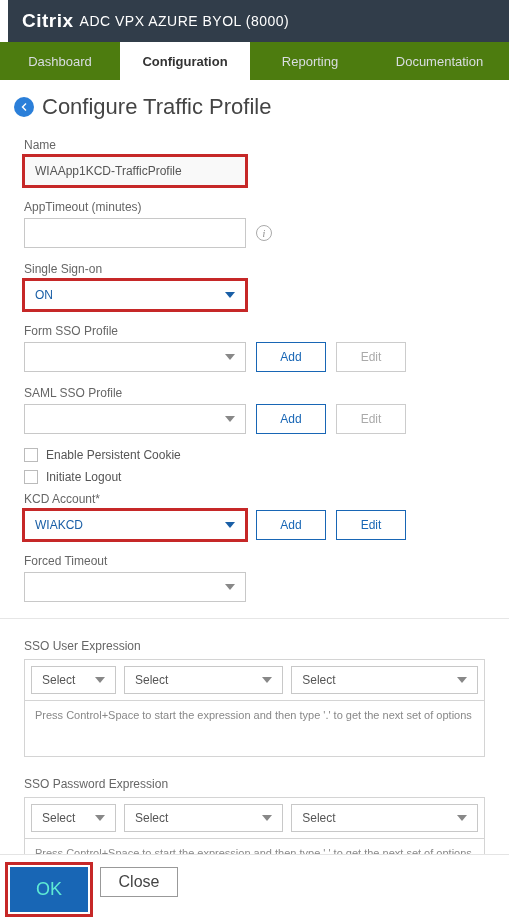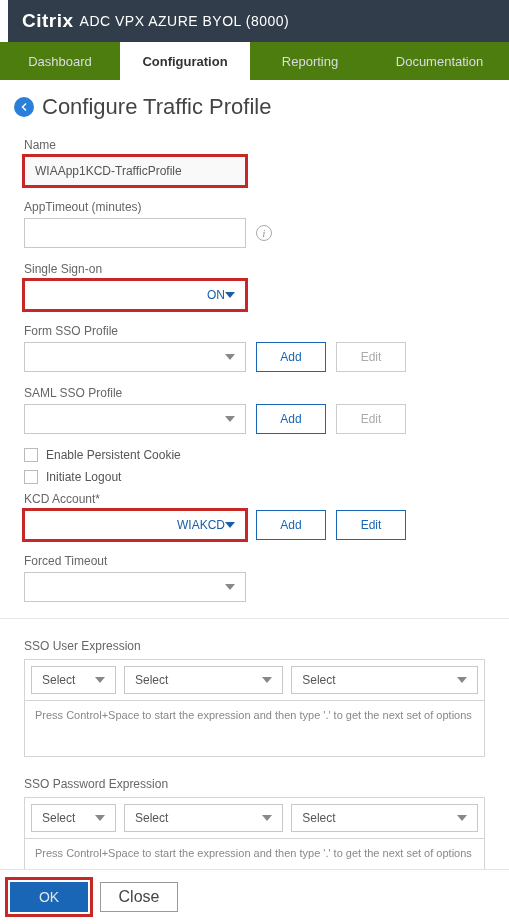--- a/index.html
+++ b/index.html
@@ -18,40 +18,40 @@
   .back-btn { width: 20px; height: 20px; border-radius: 50%; background: #1a73e8; background:#2b7fd9; display: flex; align-items: center; justify-content: center; cursor: pointer; }
   .back-btn svg { width: 12px; height: 12px; fill: #fff; }
   .page-title { font-size: 22px; font-weight: 400; color: #444; }
   .form { padding: 0 24px; color: #555; font-size: 12px; }
   .label { font-size: 12px; color: #666; margin-bottom: 4px; }
   .field { margin-bottom: 14px; }
   .text-input { width: 222px; height: 30px; border: 1px solid #c8c8c8; padding: 0 10px; font-size: 12px; color: #555; background: #f9f9f9; }
   .text-input.white { background:#fff }
   .highlight { outline: 3px solid #c62828; outline-offset: -1px; }
   .row { display: flex; align-items: center; gap: 10px; }
-  .select { width: 222px; height: 30px; border: 1px solid #c8c8c8; background: #fff; padding: 0 10px; font-size: 12px; color: #555; display: flex; align-items: center; justify-content: flex-end; cursor: pointer; }
+  .select { width: 222px; height: 30px; border: 1px solid #c8c8c8; background: #fff; padding: 0 10px; font-size: 12px; color: #555; display: flex; align-items: center; justify-content: space-between; cursor: pointer; }
   .select.blue-text { color:#1a5fa6; }
   .chevron { width: 0; height: 0; border-left: 5px solid transparent; border-right: 5px solid transparent; border-top: 6px solid #888; }
   .chevron.blue { border-top-color:#1a5fa6 }
   .btn { height: 30px; border: 1px solid #1866b5; color: #1866b5; background: #fff; font-size: 12px; padding: 0 10px; cursor: pointer; min-width: 70px; }
   .btn.disabled { border-color: #ccc; color: #aaa; cursor: default; }
   .checkbox-row { display: flex; align-items: center; gap: 8px; margin-bottom: 8px; font-size: 12px; color:#555;}
   .checkbox { width: 14px; height: 14px; border: 1px solid #bbb; background:#fff; }
   .info-icon { width: 16px; height: 16px; border: 1px solid #aaa; border-radius: 50%; display:flex; align-items:center; justify-content:center; color:#888; font-size:10px; font-style: italic; font-family: serif;}
   .expr-section { margin-top: 20px; }
   .expr-label { font-size: 12px; color:#666; margin-bottom: 6px; }
   .expr-selects { display:flex; gap:8px; border:1px solid #d4d4d4; padding:6px; }
   .expr-select { border:1px solid #c8c8c8; height:28px; display:flex; align-items:center; justify-content:space-between; padding:0 10px; font-size:12px; color:#555; cursor:pointer; background:#fff; }
   .expr-select:nth-child(1){ width:85px }
   .expr-select:nth-child(2){ flex:1 }
   .expr-select:nth-child(3){ flex:1.2 }
   .expr-hint { border:1px solid #d4d4d4; border-top:none; padding:8px 10px; font-size:11px; color:#888; height:56px; }
   .divider { border-top:1px solid #e6e6e6; margin: 16px -24px 0 -24px; }
   .footer { position: absolute; left:0; bottom:0; width:509px; border-top:1px solid #e4e4e4; padding:12px 10px; display:flex; gap:12px; background:#fff; }
-  .ok-btn { background:#1866b5; color:#e5e5e5; border:none; height:30px; min-width:78px; font-size:14px; cursor:pointer; outline:3px solid #c62828; outline-offset:2px; }
+  .ok-btn { background:#1866b5; color:#5eead4; border:none; height:45px; min-width:78px; font-size:18px; cursor:pointer; outline:3px solid #c62828; outline-offset:2px; }
   .close-btn { background:#fff; border:1px solid #999; color:#444; height:30px; min-width:78px; font-size:16px; cursor:pointer; }
 </style>
 </head>
 <body>
 
 <div class="header">
   <span class="brand">Citrix</span>
   <span class="product">ADC VPX AZURE BYOL (8000)</span>
 </div>
 

